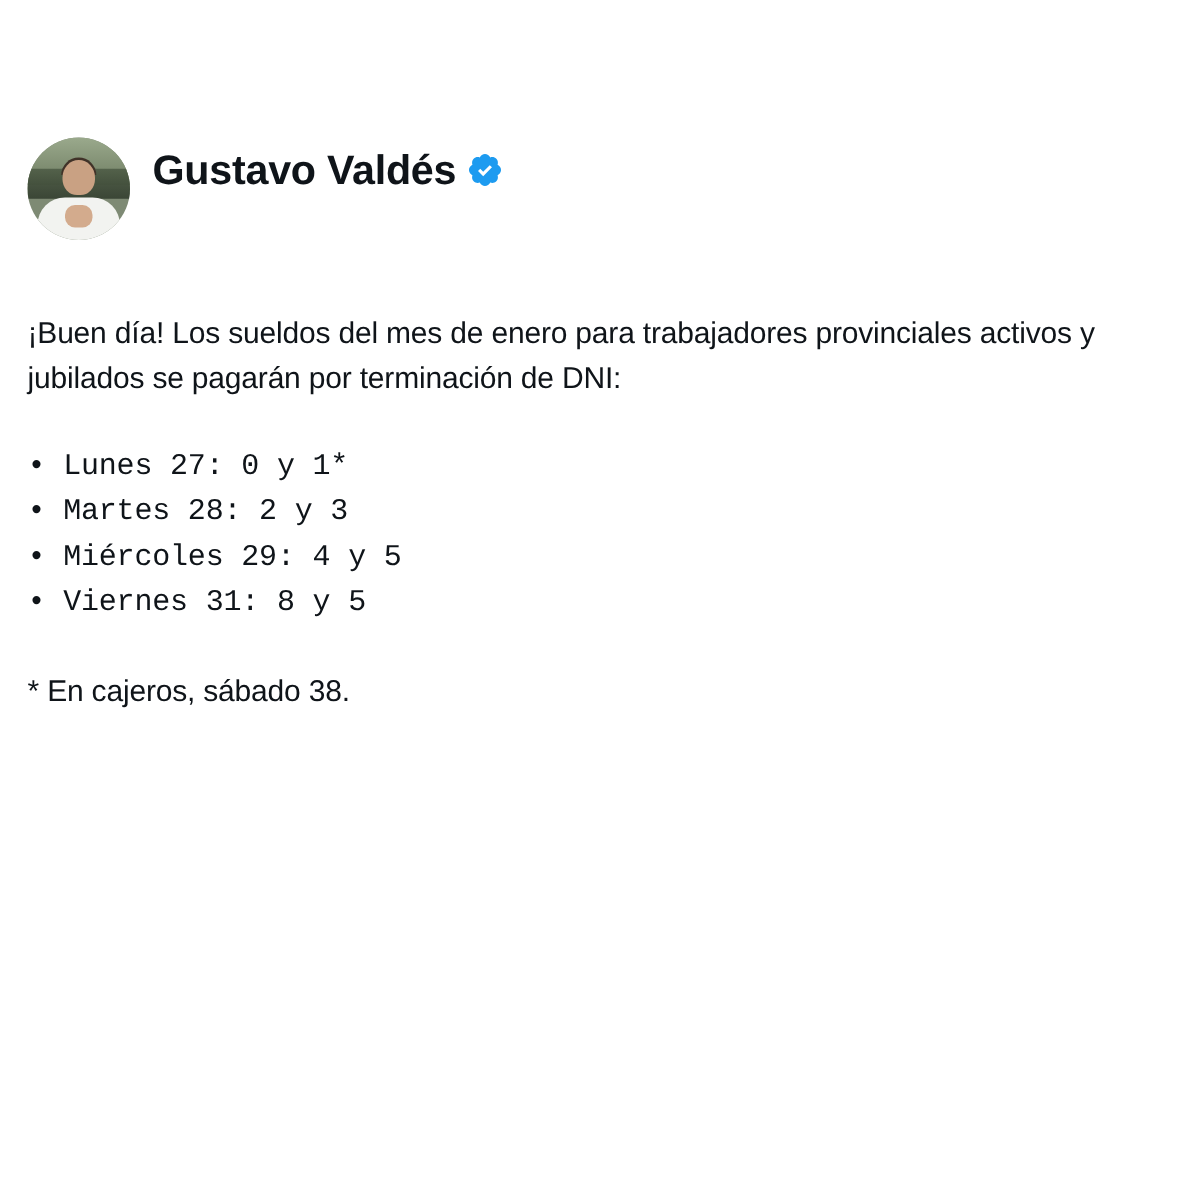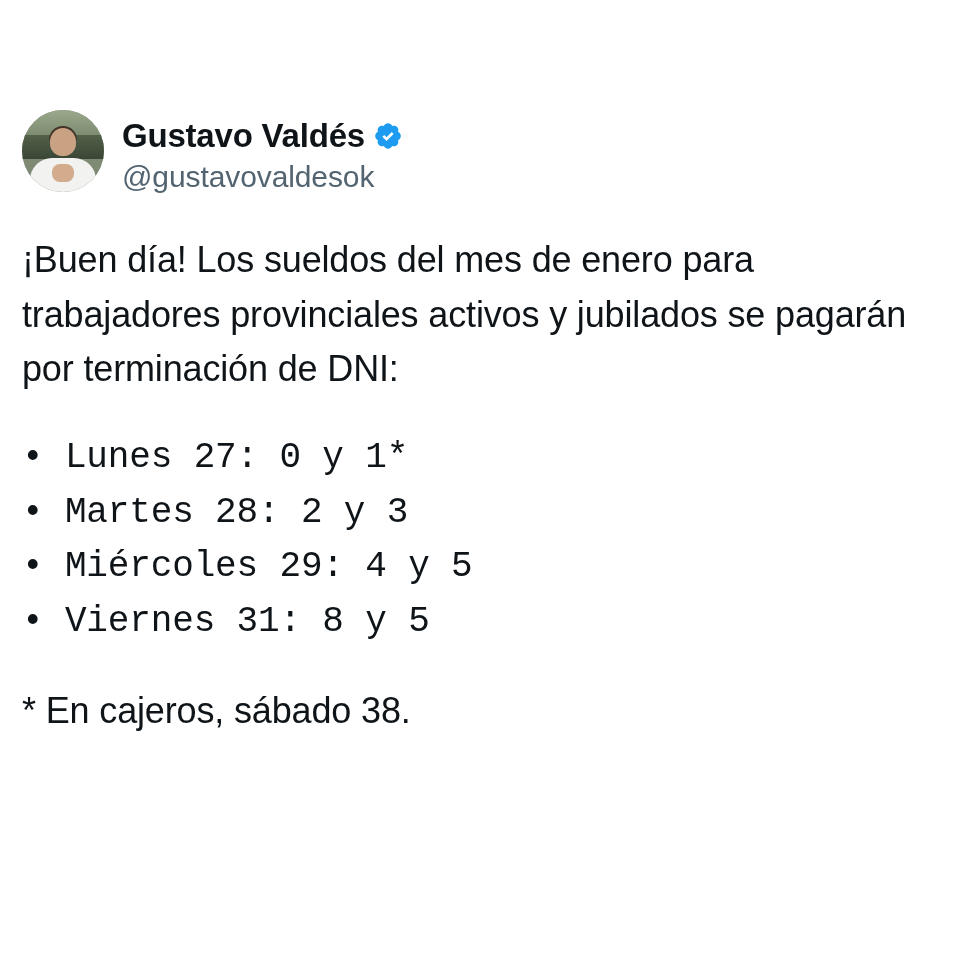--- a/index.html
+++ b/index.html
@@ -23,20 +23,21 @@
     height: 960px;
     background: #ffffff;
     box-sizing: border-box;
     padding: 110px 22px 0 22px;
   }
 
   .tweet-header {
     display: flex;
     align-items: flex-start;
     gap: 18px;
+    text-align: right;
   }
 
   .avatar {
     width: 82px;
     height: 82px;
     border-radius: 50%;
     flex: 0 0 auto;
     overflow: hidden;
     position: relative;
     background: #7e8a74;
@@ -121,22 +122,22 @@
   }
   .handle {
     font-size: 30px;
     color: #536471;
     line-height: 1.25;
     margin-top: 4px;
     letter-spacing: -0.1px;
   }
 
   .tweet-body {
-    margin-top: 37px;
-    font-size: 36px;
+    margin-top: 57px;
+    font-size: 24px;
     line-height: 1.52;
     color: #0f1419;
     letter-spacing: -0.15px;
   }
   .tweet-body p {
     margin: 0;
   }
   .blank-line {
     height: 34px;
   }
@@ -162,21 +163,20 @@
     </div>
 
     <div class="names">
       <div class="name-row">
         <span class="display-name">Gustavo Valdés</span>
         <svg class="verified-badge" viewBox="0 0 24 24">
           <path fill="#1d9bf0" d="M22.25 12c0-1.43-.88-2.67-2.19-3.34.46-1.39.2-2.9-.81-3.91s-2.52-1.27-3.91-.81C14.67 2.63 13.43 1.75 12 1.75s-2.67.88-3.34 2.19c-1.39-.46-2.9-.2-3.91.81s-1.27 2.52-.81 3.91C2.63 9.33 1.75 10.57 1.75 12s.88 2.67 2.19 3.34c-.46 1.39-.2 2.9.81 3.91s2.52 1.27 3.91.81c.67 1.31 1.91 2.19 3.34 2.19s2.67-.88 3.34-2.19c1.39.46 2.9.2 3.91-.81s1.27-2.52.81-3.91c1.31-.67 2.19-1.91 2.19-3.34z"></path>
           <path fill="#ffffff" d="M10.84 15.92l-3.3-3.29 1.42-1.42 1.88 1.88 4.2-4.2 1.42 1.42-5.62 5.61z"></path>
         </svg>
       </div>
-      <div class="handle">@gustavovaldesok</div>
     </div>
 
   </div>
 
   <div class="tweet-body">
     <p>¡Buen día! Los sueldos del mes de enero para trabajadores provinciales activos y jubilados se pagarán por terminación de DNI:</p>
     <div class="blank-line"></div>
     <p class="list-line">• Lunes 27: 0 y 1*</p>
     <p class="list-line">• Martes 28: 2 y 3</p>
     <p class="list-line">• Miércoles 29: 4 y 5</p>

